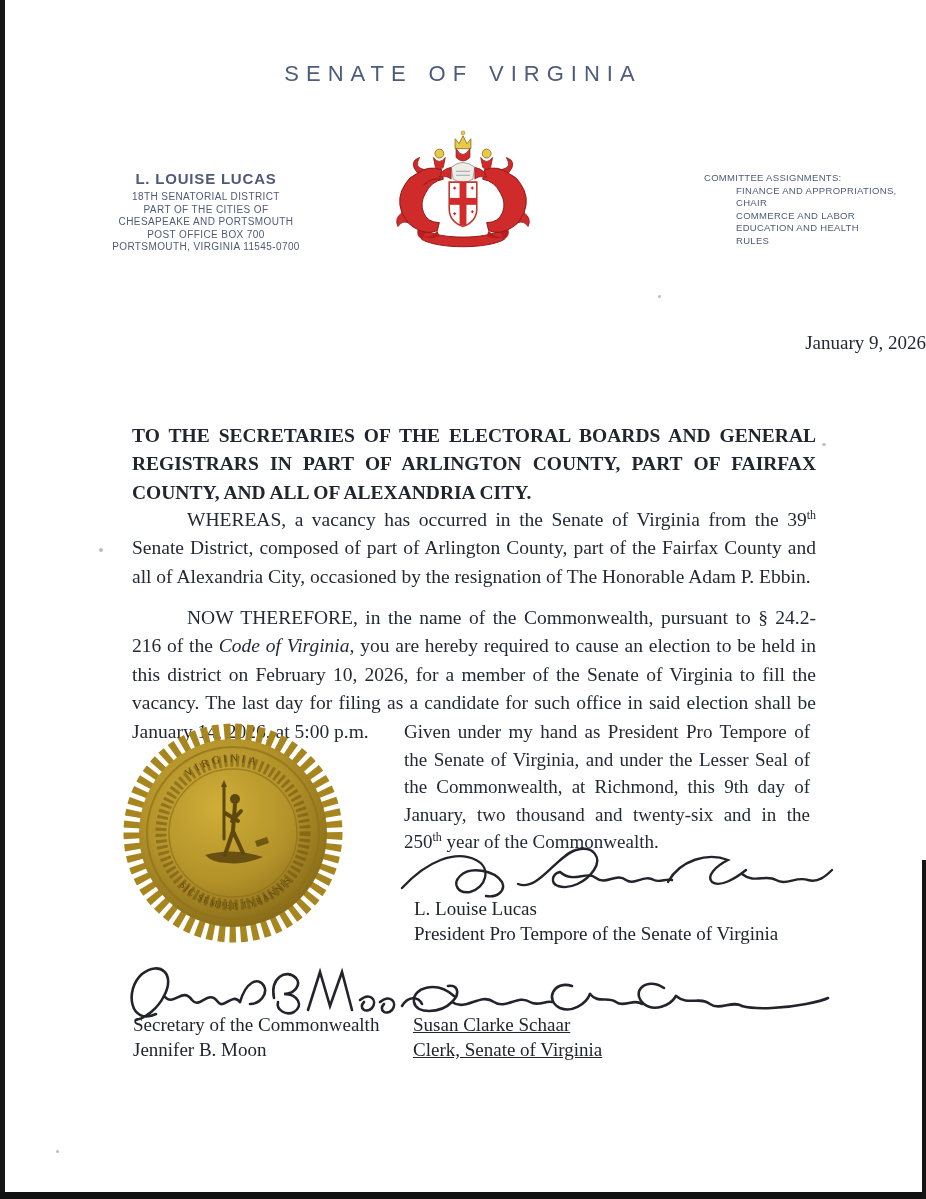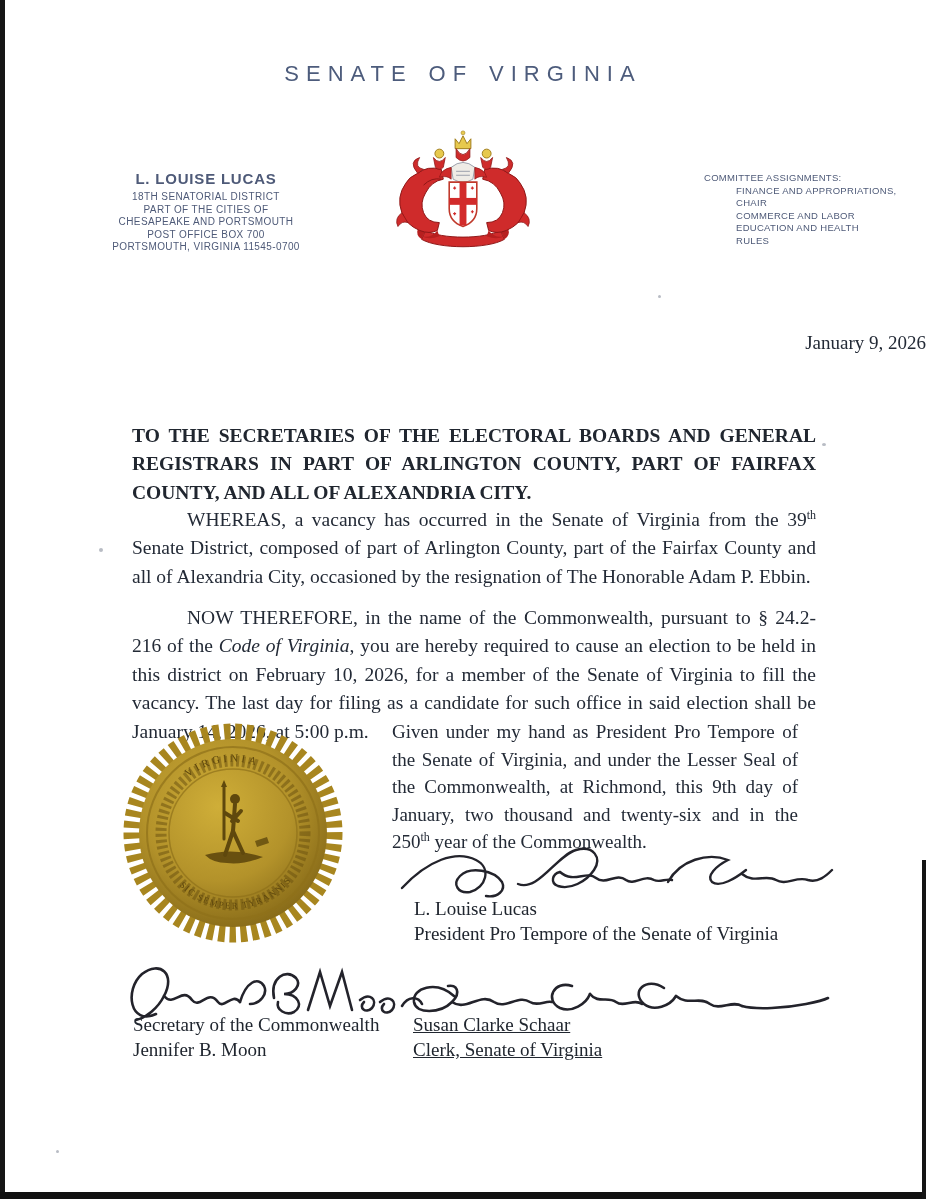--- a/index.html
+++ b/index.html
@@ -52,21 +52,21 @@
   .par-heading{top:402px;font-weight:bold;color:#20262f;}
   .par-whereas{top:486px;}
   .par-therefore{top:584px;}
   .indent{display:inline-block;width:55px;}
   sup{font-size:12px;line-height:0;}
   .it{font-style:italic;}
 
   .seal{position:absolute;left:122px;top:710px;width:222px;height:250px;}
 
   .given-block{
-    position:absolute;left:392px;top:718px;width:406px;
+    position:absolute;left:404px;top:718px;width:406px;
     font-size:19px;line-height:27.5px;text-align:justify;
   }
 
   .sig{position:absolute;}
   .sig svg{display:block;}
   .sig-caption{position:absolute;font-size:19px;line-height:25px;text-align:left;color:#20262f;}
 
   .lucas-sig{left:398px;top:836px;width:438px;height:72px;}
   .lucas-cap{left:414px;top:896px;width:420px;}
   .moon-sig{left:122px;top:952px;width:308px;height:78px;}

